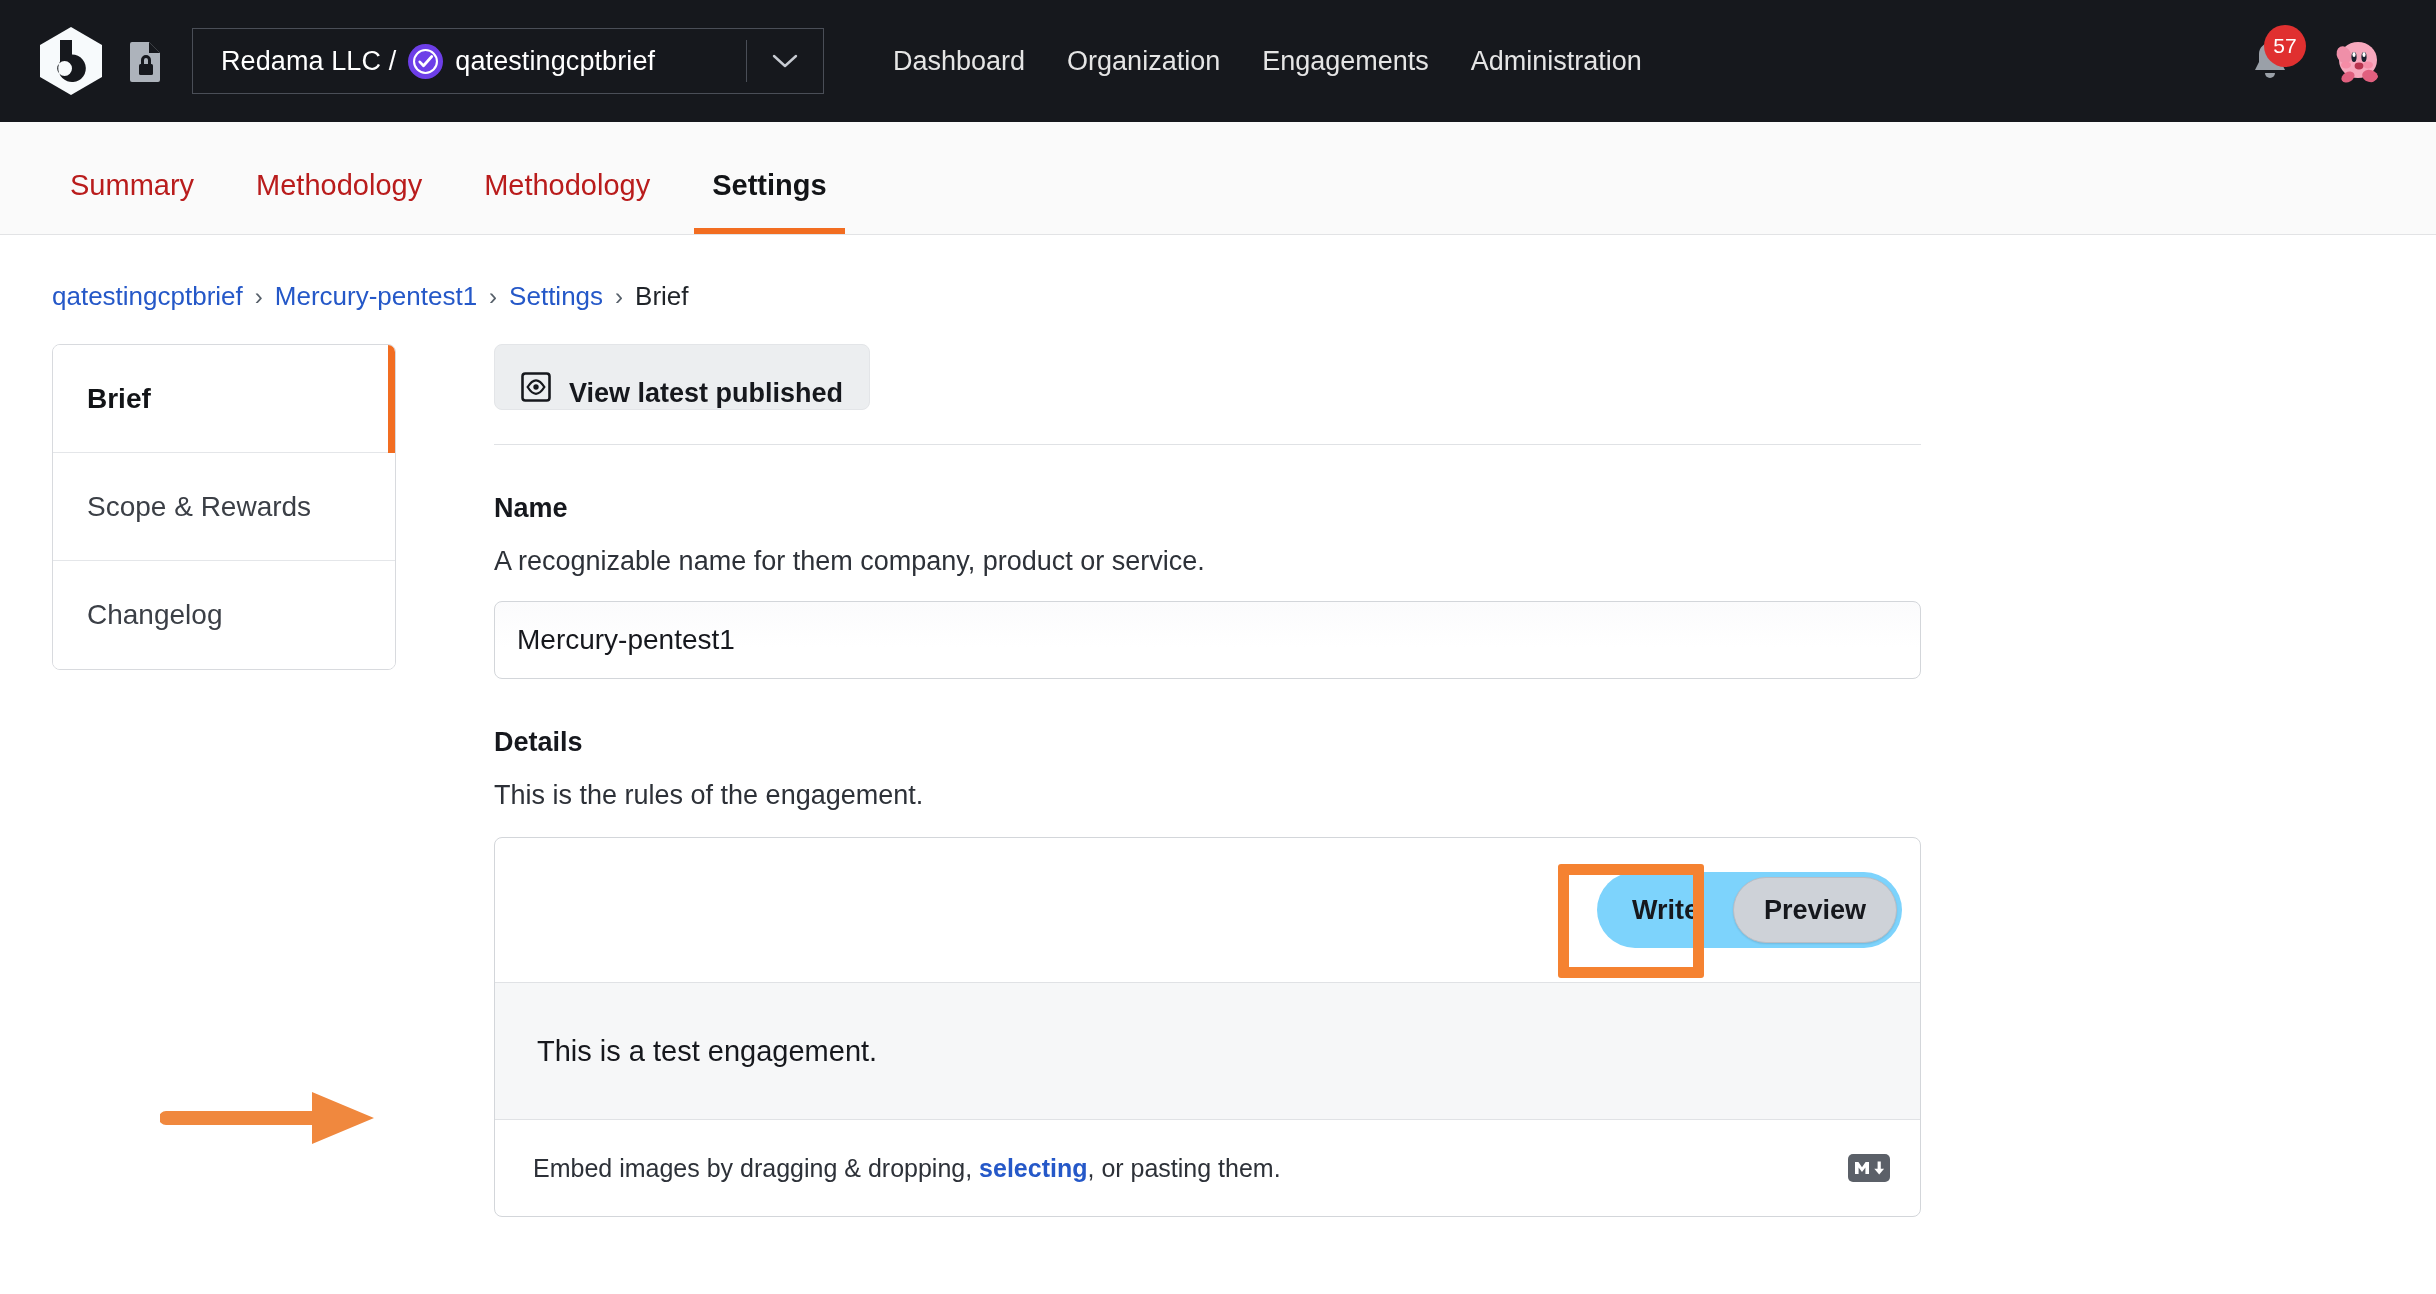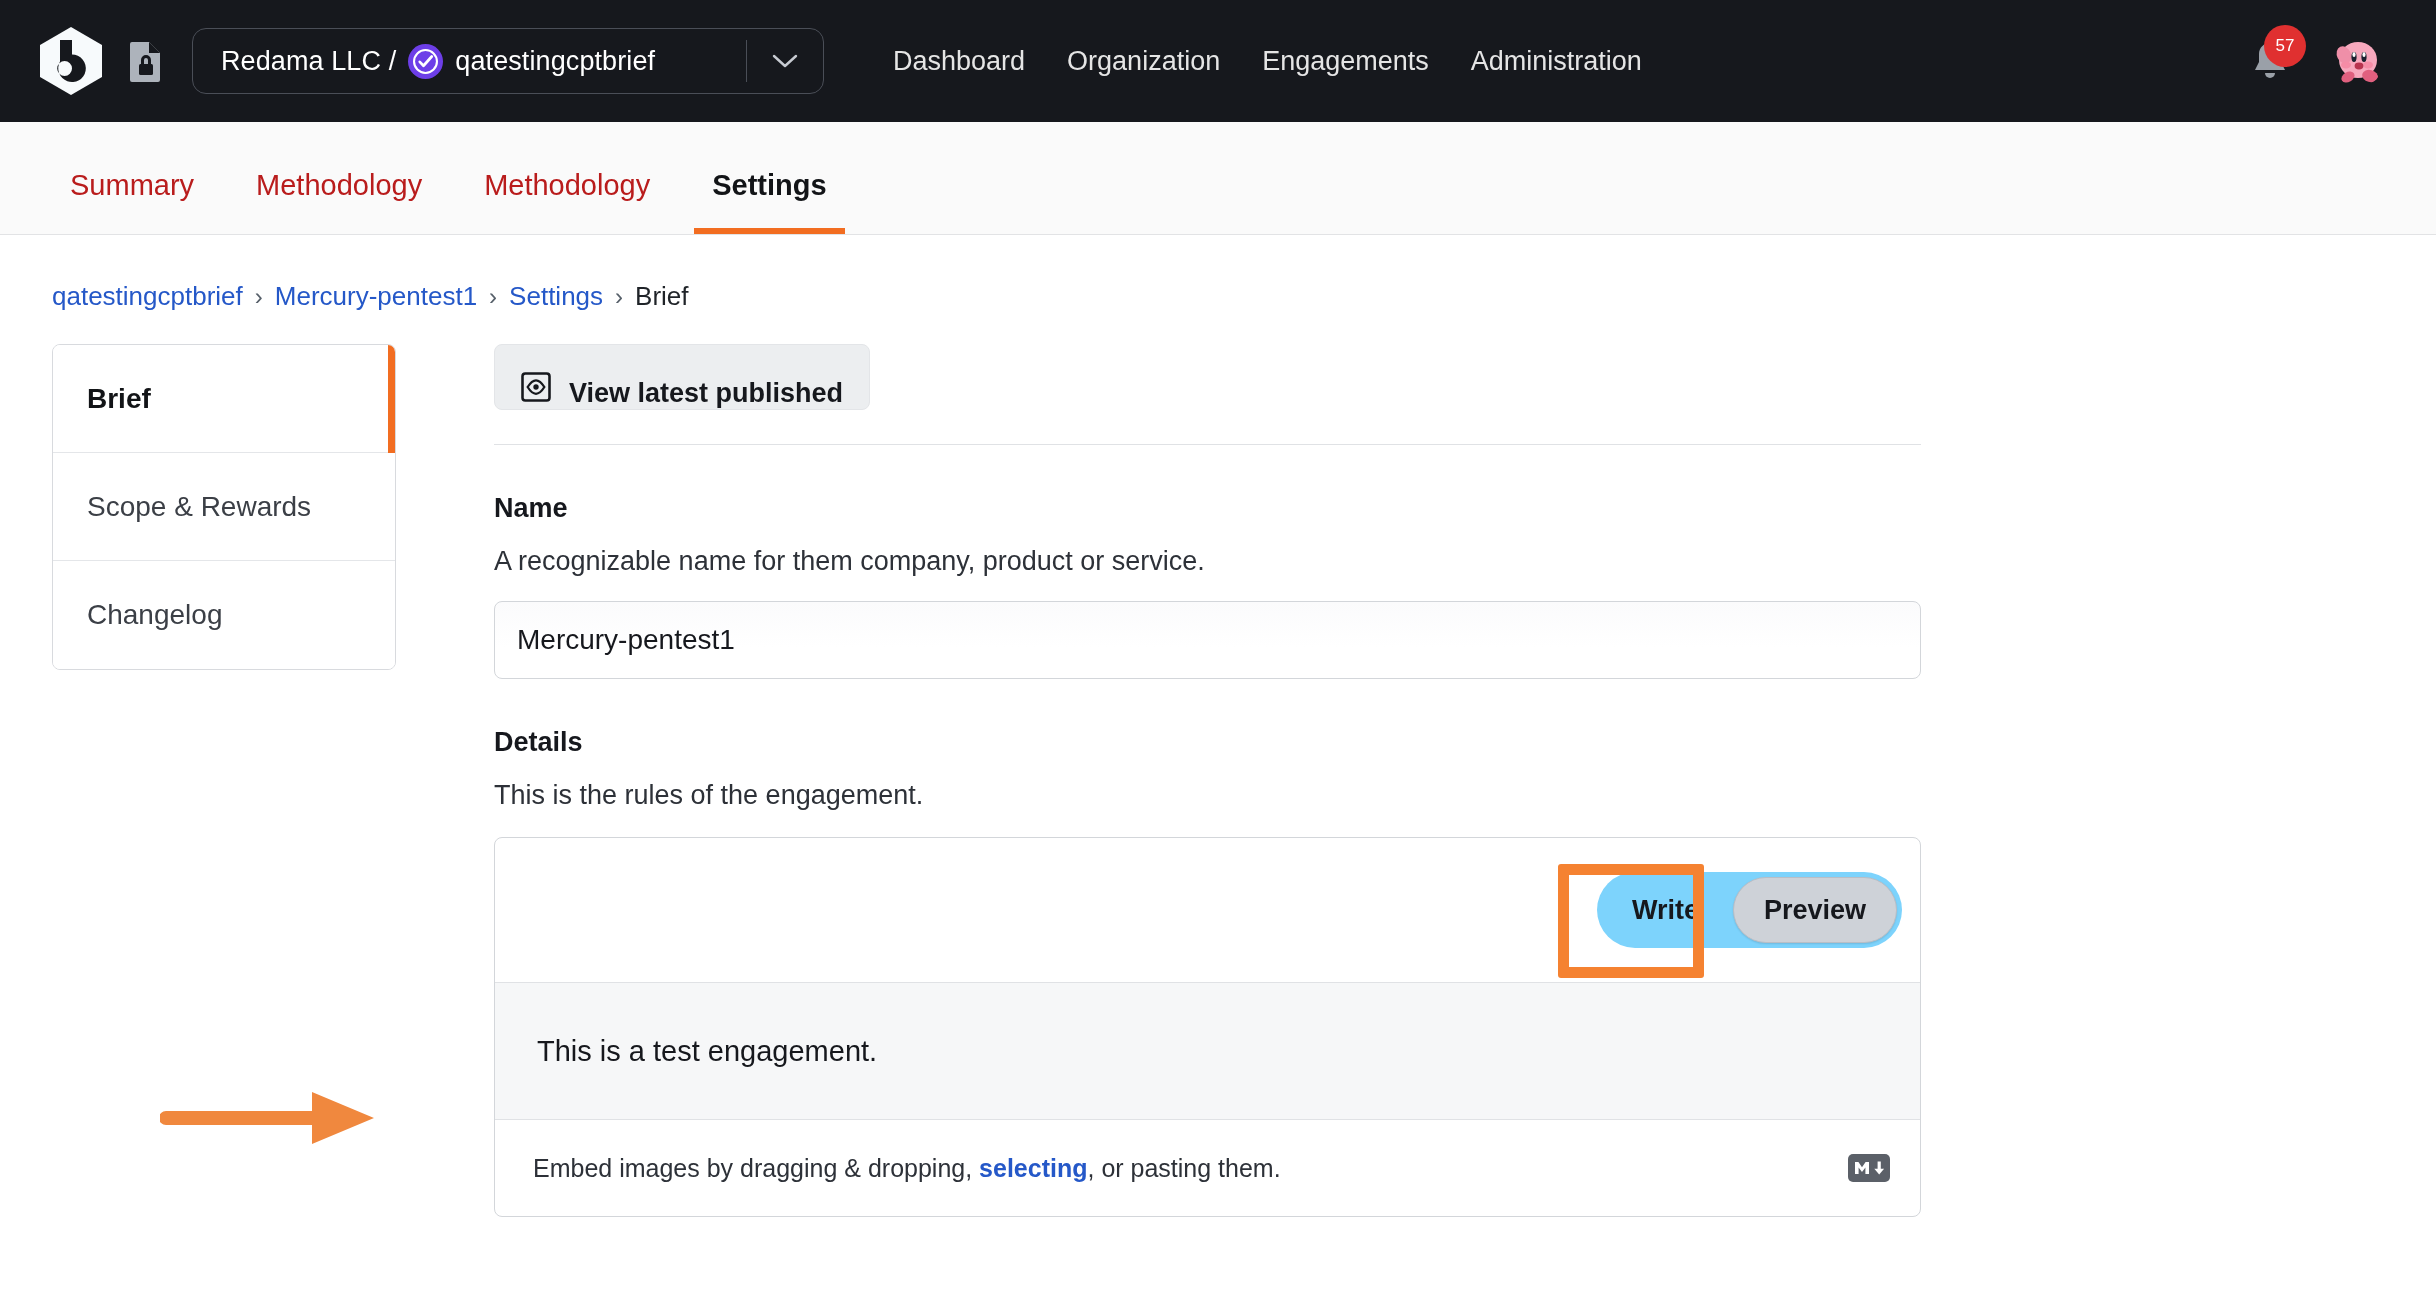--- a/index.html
+++ b/index.html
@@ -33,21 +33,21 @@
     width: 40px; height: 44px;
     display: flex; align-items: center; justify-content: center;
     flex: 0 0 auto;
   }
 
   .org-switcher {
     margin-left: 26px;
     height: 66px;
     min-width: 632px;
     border: 1px solid #4a4e57;
-    border-radius: 14px;
+    border-radius: 0;
     display: flex;
     align-items: center;
     padding: 0 0 0 28px;
     flex: 0 0 auto;
   }
   .org-text {
     color: #ffffff;
     font-size: 27px;
     letter-spacing: .1px;
     white-space: nowrap;
@@ -96,21 +96,21 @@
     padding-right: 18px;
   }
   .bell-wrap { position: relative; width: 44px; height: 48px; }
   .badge {
     position: absolute;
     top: -12px; left: 16px;
     min-width: 42px; height: 42px;
     border-radius: 21px;
     background: #e03030;
     color: #fff;
-    font-size: 17px;
+    font-size: 21px;
     display: flex; align-items: center; justify-content: center;
     padding: 0 6px;
   }
   .avatar {
     width: 52px; height: 52px;
     border-radius: 50%;
     overflow: hidden;
     display: block;
   }
 

